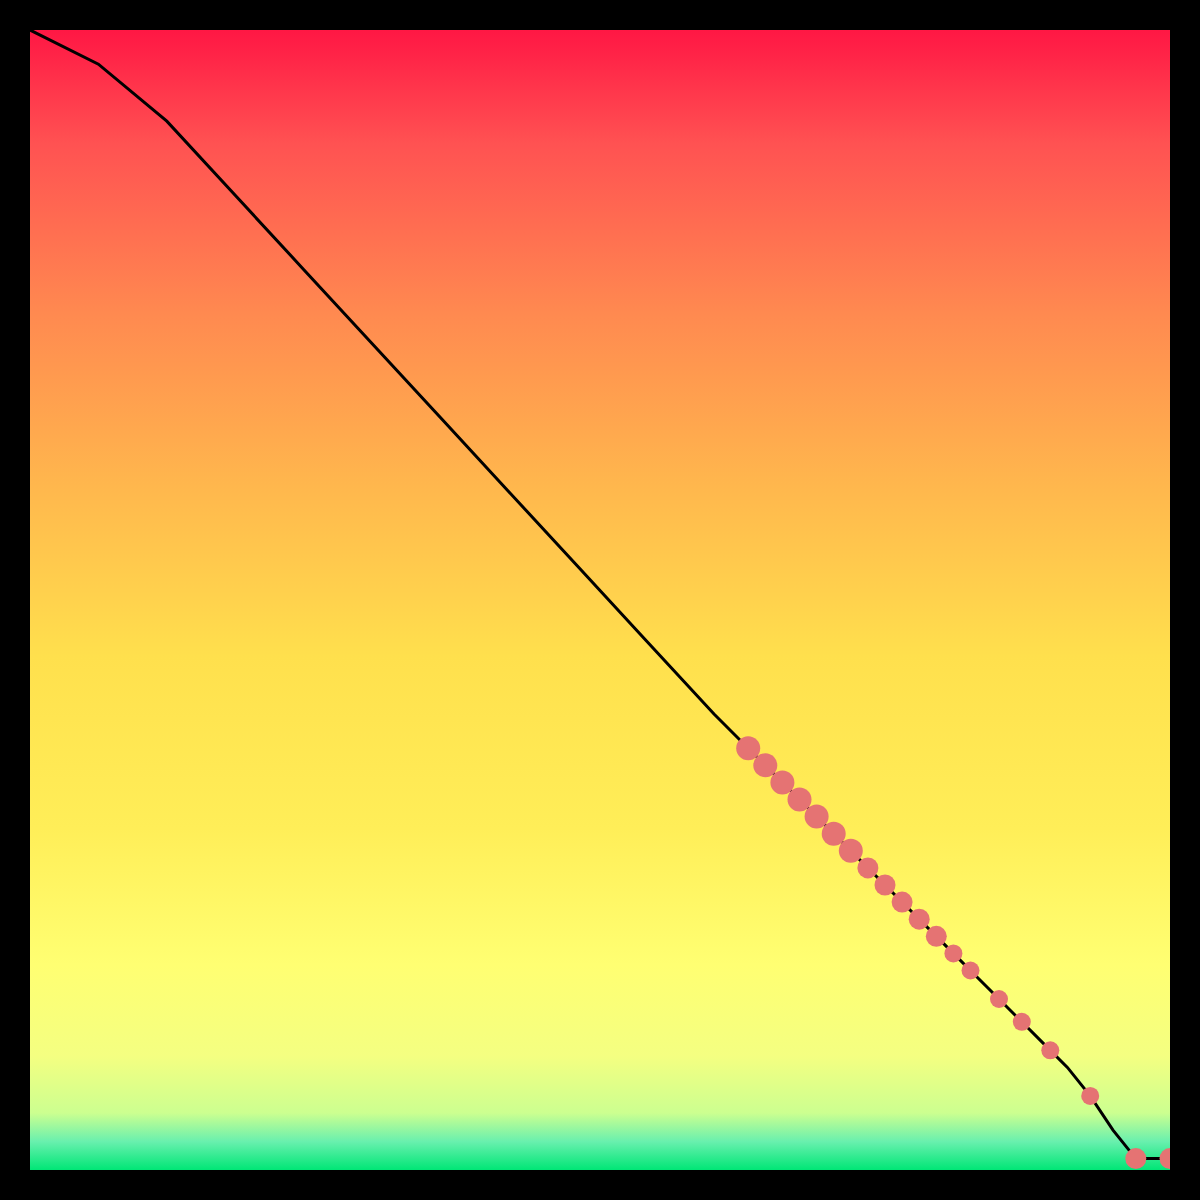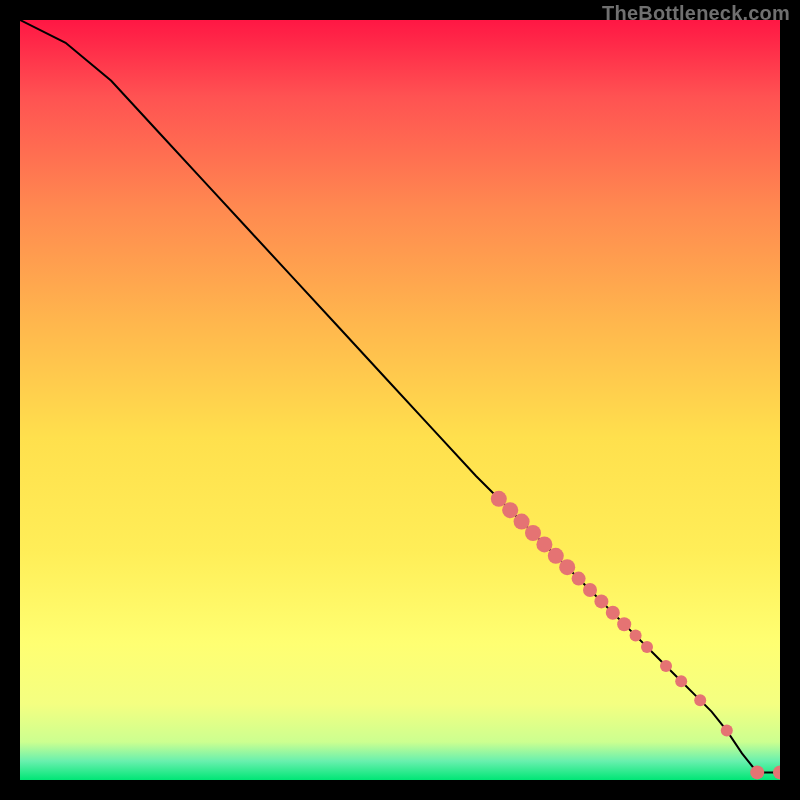--- a/index.html
+++ b/index.html
@@ -38,21 +38,20 @@
   }
   svg {
     display: block;
   }
 </style>
 </head>
 <body>
 
 <div class="stage">
 
-  <div class="watermark">TheBottleneck.com</div>
 
   <div class="plot">
     <svg id="chart-svg" width="760" height="760" viewBox="0 0 760 760">
       <defs>
         <linearGradient id="bg-grad" x1="0" y1="0" x2="0" y2="1">
 
         <stop offset="0.0%" stop-color="#ff1744"></stop>
             <stop offset="10.0%" stop-color="#ff5252"></stop>
             <stop offset="25.0%" stop-color="#ff8a50"></stop>
             <stop offset="40.0%" stop-color="#ffb74d"></stop>

